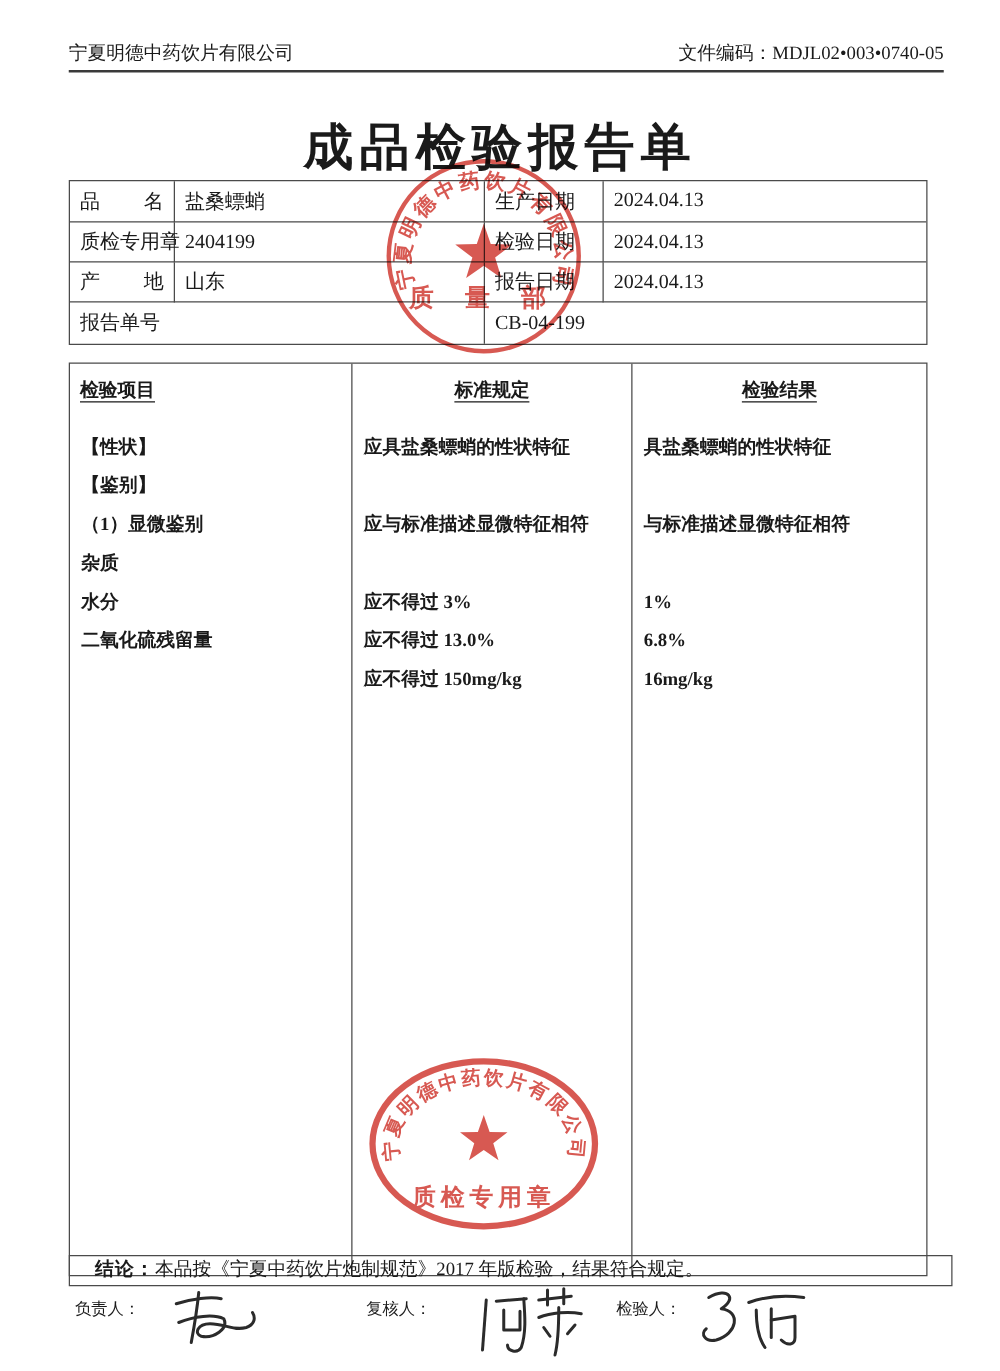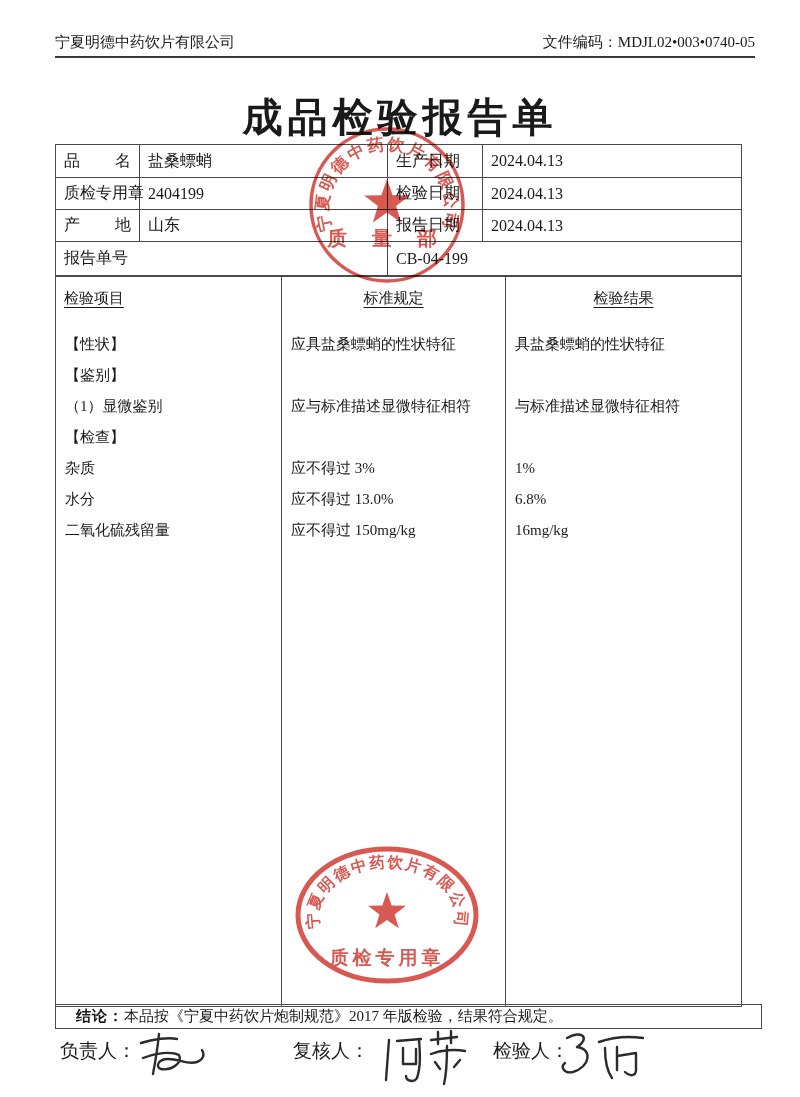--- a/index.html
+++ b/index.html
@@ -28,41 +28,41 @@
           border:1.5px solid #4a4a4a; font-size:16px; }
   .ic { border-right:1px solid #4a4a4a; border-bottom:1px solid #4a4a4a;
         display:flex; align-items:center; padding:0 8px; white-space:nowrap; }
   .ic.nr { border-right:none; }
   .ic.nb { border-bottom:none; }
   .sp2a { grid-column:1/3; }
   .sp2b { grid-column:3/5; }
   .jl { display:inline-block; width:68px; text-align:justify; text-align-last:justify; }
 
   
-  .main { position:absolute; left:55px; top:276px; width:685px; height:729px;
+  .main { position:absolute; left:55px; top:290px; width:685px; height:729px;
           border:1.5px solid #4a4a4a; display:grid;
-          grid-template-columns:226px 224px 235px; font-size:15px; }
+          grid-template-columns:226px 224px 235px; font-size:15px;font-weight:bold; }
   .mcol { border-right:1px solid #4a4a4a; overflow:hidden; }
   .mcol:last-child { border-right:none; }
   .mhead { height:52px; padding-top:12px; box-sizing:border-box; }
   .mhead span { text-decoration:underline; text-underline-offset:4px; }
   .h-left  { padding-left:8px; }
   .h-center{ text-align:center; }
   .bline { height:31px; line-height:31px; padding-left:9px; white-space:nowrap; }
   .mcol .bline:first-of-type { margin-top:4px; }
 
   
   .concl { position:absolute; left:55px; top:1004px; width:685px; height:23px;
            border:1.5px solid #4a4a4a; font-size:15px; line-height:23px;
            padding-left:20px; box-sizing:content-box; white-space:nowrap; }
   .concl b { letter-spacing:1px; }
 
   
   .sigs { position:absolute; left:55px; top:1032px; width:700px; height:62px; }
-  .sig-label { position:absolute; font-size:19px; top:6px; }
+  .sig-label { position:absolute; font-size:13px; top:6px; }
   .sig-svg { position:absolute; }
   .sig-svg path { stroke:#2b2b2b; stroke-width:2.4; fill:none;
                   stroke-linecap:round; stroke-linejoin:round; }
 
   
   .stamp { position:absolute; opacity:.82; mix-blend-mode:multiply; }
   .stamp text { fill:#cf342c; font-family:"Liberation Serif","DejaVu Serif",serif; }
 </style>
 </head>
 <body>
@@ -100,21 +100,20 @@
     <div class="ic sp2a nb">报告单号</div>
     <div class="ic sp2b nr nb">CB-04-199</div>
   </div>
 
   <div class="main">
     <div class="mcol">
       <div class="mhead h-left"><span>检验项目</span></div>
     <div class="bline">【性状】</div>
         <div class="bline">【鉴别】</div>
         <div class="bline">（1）显微鉴别</div>
-        <div class="bline">【检查】</div>
         <div class="bline">杂质</div>
         <div class="bline">水分</div>
         <div class="bline">二氧化硫残留量</div>
       </div>
     <div class="mcol">
       <div class="mhead h-center"><span>标准规定</span></div>
     <div class="bline">应具盐桑螵蛸的性状特征</div>
         <div class="bline"></div>
         <div class="bline">应与标准描述显微特征相符</div>
         <div class="bline"></div>

